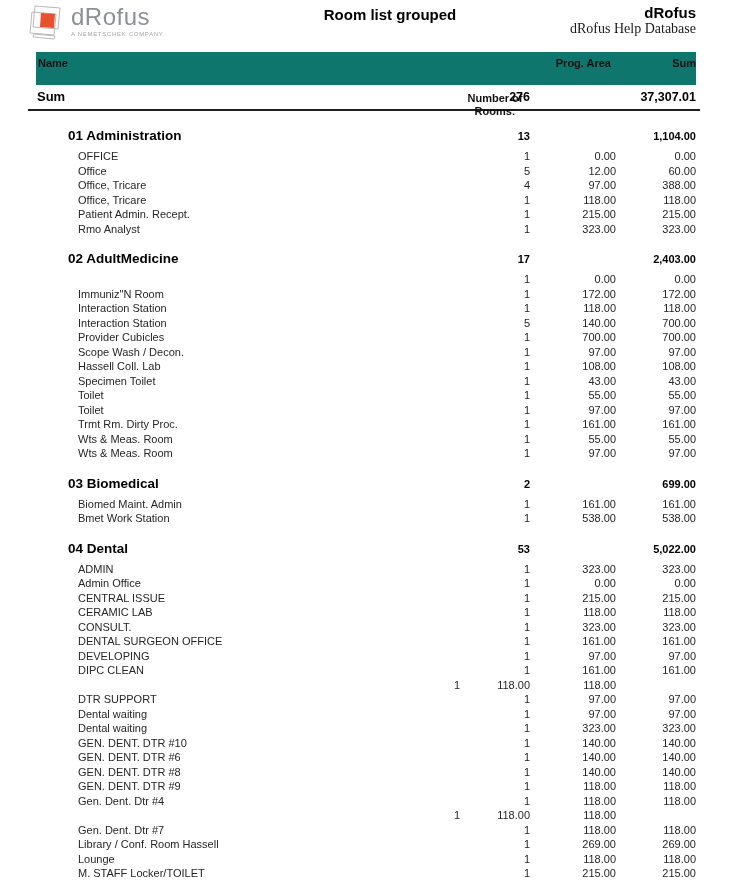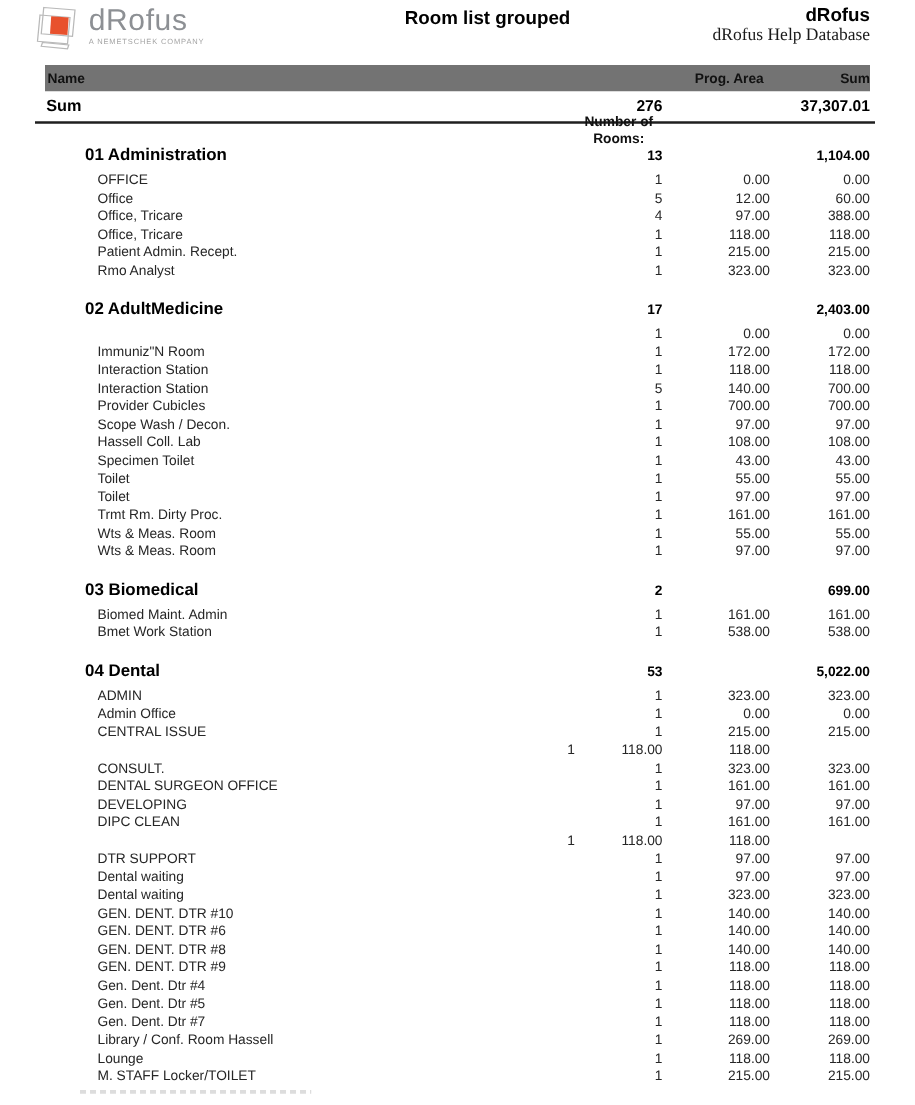--- a/index.html
+++ b/index.html
@@ -17,21 +17,21 @@
   .rpt-title { position:absolute; left:390px; top:6px; transform:translateX(-50%);
                font-size:15px; font-weight:bold; color:#000; white-space:nowrap; }
   .hdr-right { position:absolute; right:36px; top:4px; text-align:right; }
   .hdr-right .rt { font-size:15px; font-weight:bold; color:#000; line-height:17px; }
   .hdr-right .rs { font-size:14px; color:#1a1a1a; line-height:13px; margin-top:1px;font-family:Liberation Serif, serif; }
 
   
   .tbl { margin:6px 32px 0 28px; }
   .grid { display:grid; grid-template-columns:1fr 70px 86px 80px; }
 
-  .thead { background:#737373; height:21px; margin:0 4px 0 8px; padding:5px 0 0 2px; }
+  .thead { background:#0f766e; height:33px; margin:0 4px 0 8px; padding:5px 0 0 2px; }
   .thead > div { font-size:11px; font-weight:bold; color:#111; line-height:13px; }
   .th-rooms { text-align:center;margin-top:35px; }
   .th-area { text-align:right; padding-right:5px; }
   .th-sum  { text-align:right; }
 
   .total { padding:4px 4px 5px 8px; border-bottom:2.5px solid #1f1f1f; align-items:baseline; }
   .total .t-label { font-size:13px; font-weight:bold; color:#000; padding-left:1px; }
   .total .num { font-size:12.5px; font-weight:bold; color:#000; }
 
   .num { text-align:right; }
@@ -265,20 +265,21 @@
             <div class="num">0.00</div>
             <div class="num">0.00</div>
           </div>
           <div class="rrow grid">
             <div class="rname">CENTRAL ISSUE</div>
             <div class="num">1</div>
             <div class="num">215.00</div>
             <div class="num">215.00</div>
           </div>
           <div class="rrow grid">
+            <div class="rname">CERAMIC LAB</div>
             <div class="num">1</div>
             <div class="num">118.00</div>
             <div class="num">118.00</div>
           </div>
           <div class="rrow grid">
             <div class="rname">CONSULT.</div>
             <div class="num">1</div>
             <div class="num">323.00</div>
             <div class="num">323.00</div>
           </div>
@@ -347,21 +348,20 @@
             <div class="num">118.00</div>
             <div class="num">118.00</div>
           </div>
           <div class="rrow grid">
             <div class="rname">Gen. Dent. Dtr #4</div>
             <div class="num">1</div>
             <div class="num">118.00</div>
             <div class="num">118.00</div>
           </div>
           <div class="rrow grid">
-            <div class="rname">Gen. Dent. Dtr #5</div>
             <div class="num">1</div>
             <div class="num">118.00</div>
             <div class="num">118.00</div>
           </div>
           <div class="rrow grid">
             <div class="rname">Gen. Dent. Dtr #7</div>
             <div class="num">1</div>
             <div class="num">118.00</div>
             <div class="num">118.00</div>
           </div>

